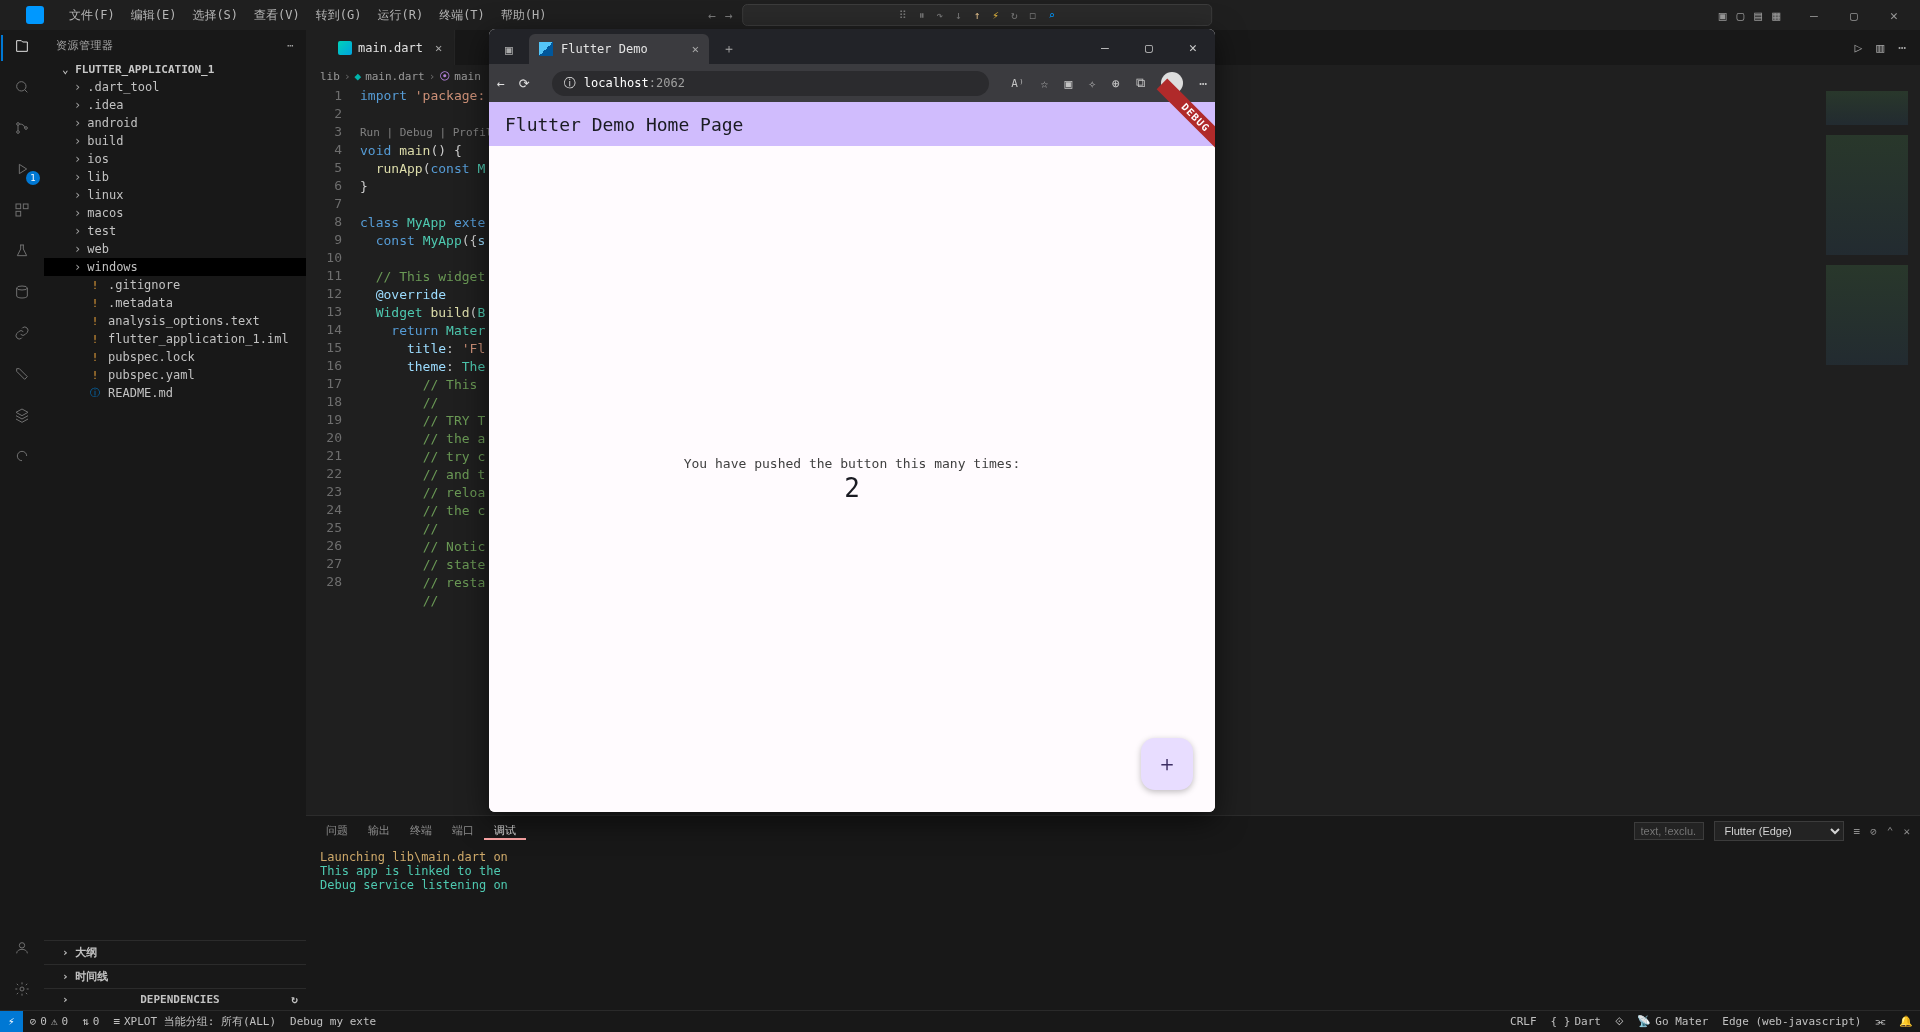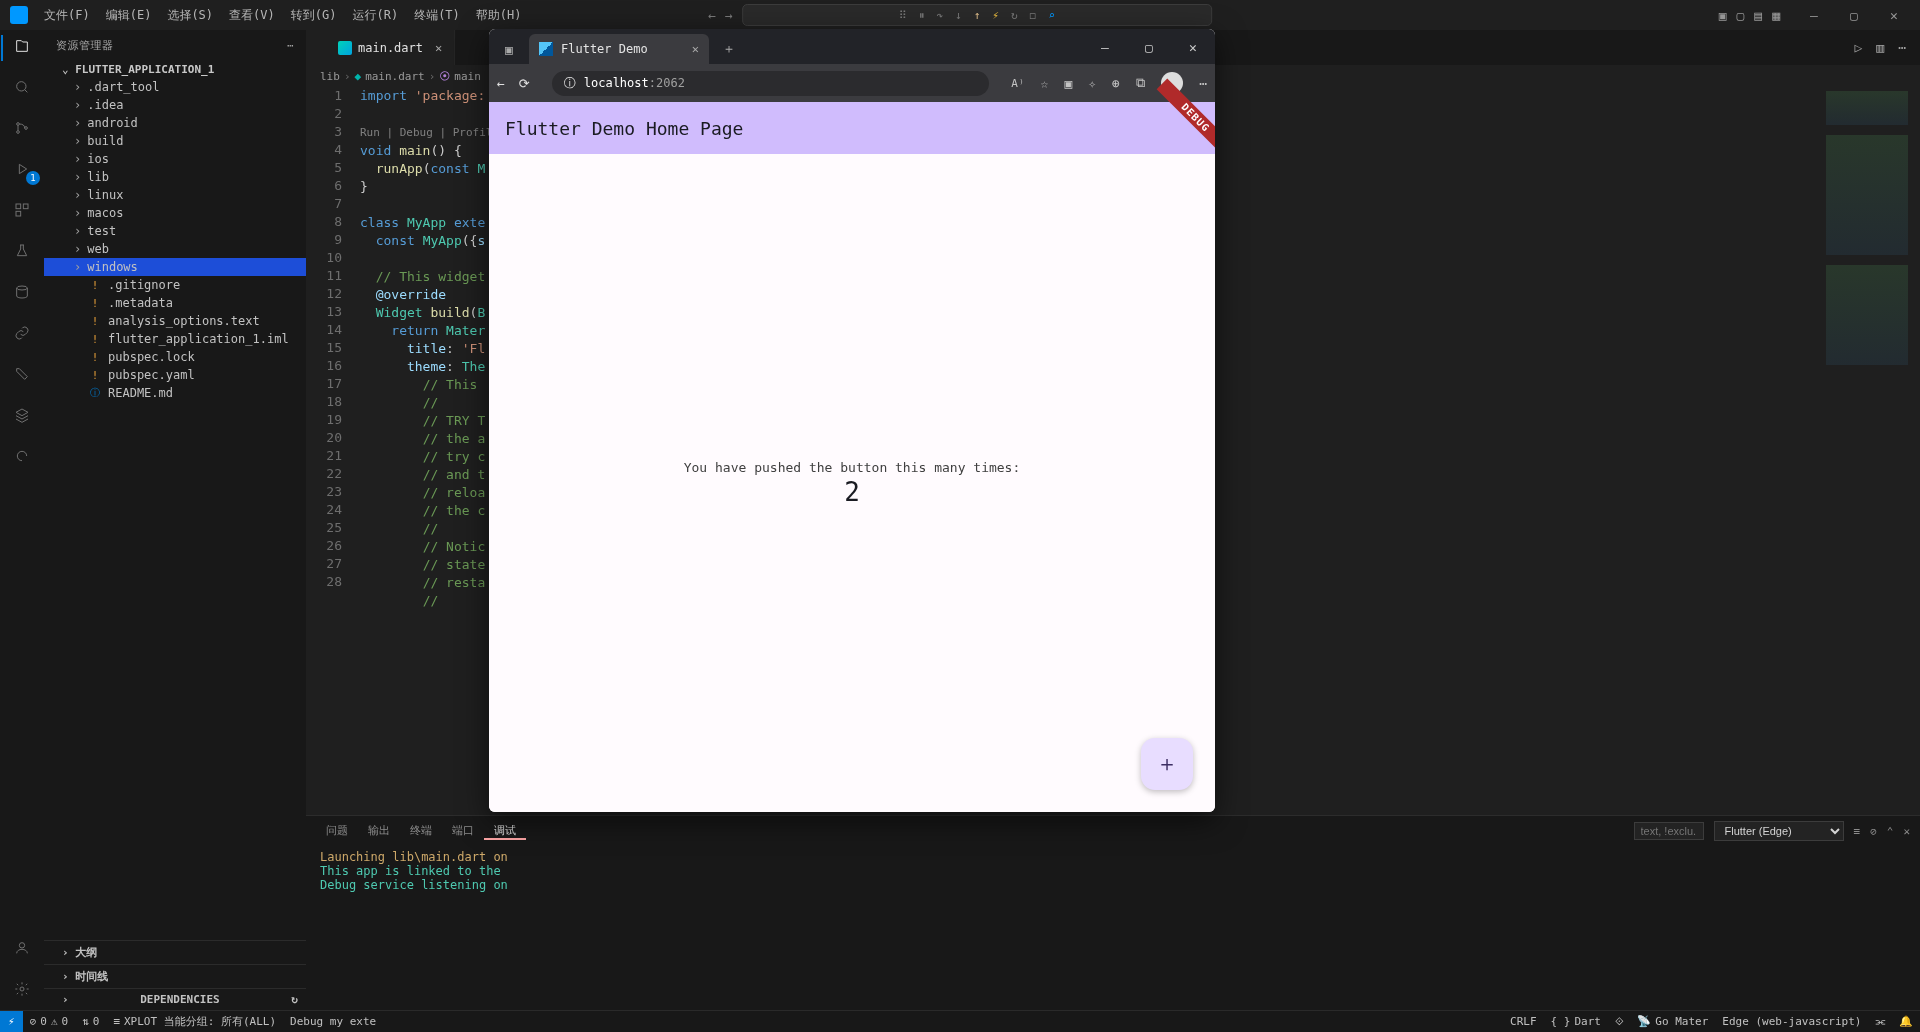--- a/index.html
+++ b/index.html
@@ -12,22 +12,22 @@
   height: 1032px;
   overflow: hidden;
   position: relative;
 }
 
 .menubar {
   height: 30px;
   background: #1f1f1f;
   display: flex;
   align-items: center;
-  padding: 0 4px;
-  gap: 2px;
+  padding: 0 20px;
+  gap: 11px;
   position: relative;
 }
 .menubar .app-icon { width: 18px; height: 18px; background:#0098FF; border-radius:3px; margin:0 6px;}
 .menubar .menu-item { padding: 2px 8px; color:#b6b6b6; cursor:pointer; font-size:12px;}
 .menubar .center { position:absolute; left:50%; transform:translateX(-50%); display:flex; align-items:center; gap:9px;}
 .menubar .center .nav-btn { color:#7a7a7a; cursor:pointer;}
 .menubar .search-box { width:470px; height:22px; background:#2a2a2a; border:1px solid #3c3c3c; border-radius:5px; display:flex; align-items:center; justify-content:center; gap:10px; font-size:11px;}
 .menubar .debug-icons { display:flex; gap:12px; color:#7a7a7a; font-size:11px;}
 .menubar .debug-icons span{cursor:pointer;}
 .menubar .right { position:absolute; right:6px; display:flex; align-items:center; gap:14px; color:#969696;}
@@ -48,21 +48,21 @@
 
 
 .sidebar { width:262px; background:#181818; display:flex; flex-direction:column; font-size:12px;}
 .sidebar .title{padding:8px 12px; color:#a6a6a6; font-size:11px; letter-spacing:.5px; display:flex; justify-content:space-between; align-items:center;}
 .sidebar .project{padding:2px 4px 2px 18px; color:#c8c8c8; font-weight:bold; font-size:11px;}
 .sidebar .project::before{content:'⌄ ';}
 .sidebar .tree{flex:1;}
 .tree .node{padding:1px 0 1px 30px; display:flex; align-items:center; gap:6px; color:#c2c2c2; cursor:pointer; height:18px;}
 .tree .node.folder::before{content:'› ';color:#a0a0a0;}
 .tree .node.file{padding-left:44px;}
-.tree .node.selected{background:#1d4ed8;}
+.tree .node.selected{background:#000000;}
 .fi{width:14px;height:14px;display:inline-flex;align-items:center;justify-content:center;font-size:10px;}
 .fi.ex{color:#e8a03a;}
 .fi.info{color:#007acc;}
 .sidebar .section{border-top:1px solid #2b2b2b;padding:4px 4px 4px 18px;color:#c2c2c2;font-size:11px;font-weight:bold;}
 .sidebar .section.dep{display:flex;justify-content:space-between;align-items:center;padding-right:8px;}
 .sidebar .section::before{content:'› ';}
 
 
 .editor { flex:1; display:flex; flex-direction:column; background:#1f1f1f;}
 .tabs{height:35px;background:#181818;display:flex;align-items:stretch;}
@@ -111,21 +111,21 @@
 .browser .titlebar .win span{width:44px;height:33px;display:flex;align-items:center;justify-content:center;color:#ccc;cursor:pointer;}
 .browser .toolbar{height:38px;background:#3b3b3f;display:flex;align-items:center;padding:0 8px;gap:14px;color:#e0e0e0;}
 .browser .toolbar .addr{flex:1;display:flex;align-items:center;gap:8px;background:#2b2b2e;border-radius:15px;padding:4px 12px;font-size:12px;color:#e4e4e4;margin:0 8px;}
 .browser .toolbar .addr .host{color:#fff;}
 .browser .toolbar .addr .port{color:#a0a0a0;}
 .browser .toolbar span{cursor:pointer;}
 .browser .toolbar .tb-right{display:flex;gap:16px;align-items:center;color:#c4c4c4;}
 .browser .toolbar .avatar{width:22px;height:22px;border-radius:50%;background:#ddd;}
 
 .app{flex:1;background:#fffbfe;position:relative;display:flex;flex-direction:column;}
-.appbar{height:52px;background:#d0bcfd;color:#1a1b22;display:flex;align-items:center;padding:0 16px;font-size:18px;}
+.appbar{height:44px;background:#d0bcfd;color:#1a1b22;display:flex;align-items:center;padding:0 16px;font-size:18px;}
 .app-body{flex:1;display:flex;flex-direction:column;align-items:center;justify-content:center;color:#3a3a3a;}
 .app-body .msg{font-size:13px;color:#404040;}
 .app-body .count{font-size:26px;color:#1a1b22;margin-top:2px;}
 .debug-banner{position:absolute;top:8px;right:-28px;background:#b02a2a;color:#fff;font-size:10px;letter-spacing:1px;padding:2px 30px;transform:rotate(45deg);font-weight:bold;}
 .fab{position:absolute;right:22px;bottom:22px;width:52px;height:52px;border-radius:14px;background:#e8ddff;box-shadow:0 2px 6px rgba(0,0,0,.25);display:flex;align-items:center;justify-content:center;font-size:22px;color:#3c2e63;cursor:pointer;}
 
 svg{width:16px;height:16px;fill:none;stroke:currentColor;stroke-width:1.5;}
 .ico{display:inline-flex;align-items:center;justify-content:center;}
 </style>
 </head>

